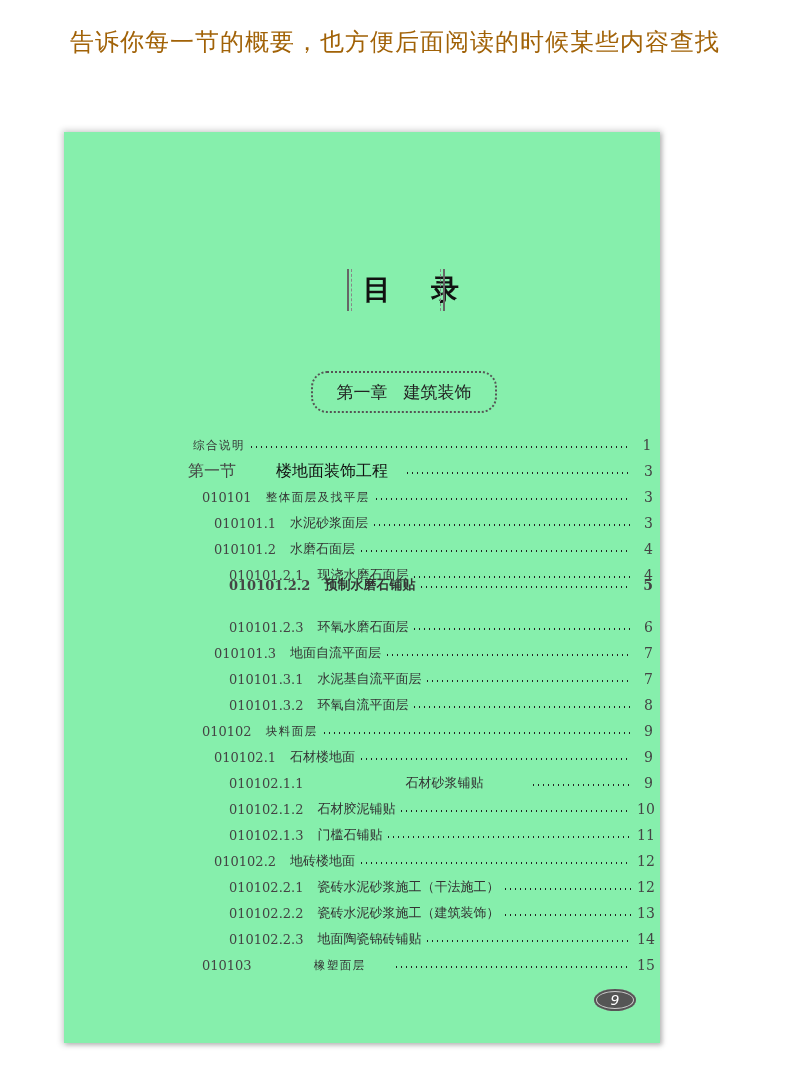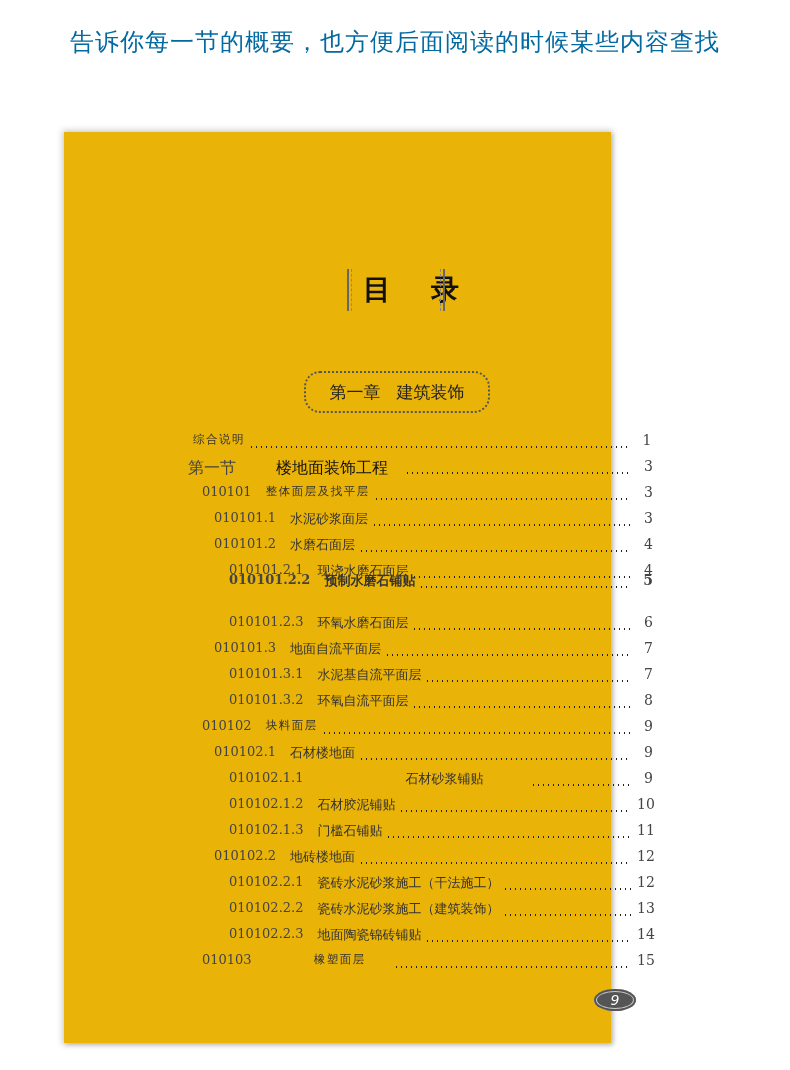--- a/index.html
+++ b/index.html
@@ -2,48 +2,48 @@
 <html><head>
 <meta charset="utf-8">
 <style>
   html, body { margin: 0; padding: 0; }
   body {
     width: 790px; height: 1070px; background: #ffffff; position: relative; overflow: hidden;
     font-family: "DejaVu Sans", sans-serif;
   }
   .banner {
     position: absolute; left: 0; top: 26px; width: 790px; text-align: center;
-    font-family: "DejaVu Sans", sans-serif; font-size: 24px; color: #0369a1; letter-spacing: 1px;
+    font-family: "DejaVu Sans", sans-serif; font-size: 24px; color: #a16207; letter-spacing: 1px;
   }
   .page {
-    position: absolute; left: 64px; top: 132px; width: 547px; height: 911px; background: #eab308;
+    position: absolute; left: 64px; top: 132px; width: 596px; height: 911px; background: #86efac;
     box-shadow: 0 0 6px 2px rgba(0,0,0,0.18), 2px 2px 4px rgba(0,0,0,0.15);
   }
   .title-wrap {
     position: absolute; left: 283px; top: 136px; height: 44px; display: flex; align-items: center;
   }
   .bar { width: 6px; height: 42px; position: relative; }
   .bar::before { content: ""; position: absolute; top: 0; bottom: 0; width: 2px; background: #666; }
   .bar::after { content: ""; position: absolute; top: 0; bottom: 0; width: 0; border-left: 1px dashed #888; }
   .bar.left::before { left: 0; } .bar.left::after { left: 4px; }
   .bar.right::before { right: 0; } .bar.right::after { right: 4px; }
   .title {
     font-family: "DejaVu Serif", serif; font-weight: bold; font-size: 28px; color: #111;
     padding: 0 10px; letter-spacing: 30px; margin-right: -30px;
   }
   .title span { letter-spacing: 0; }
   .chapter {
-    position: absolute; left: 240px; top: 239px; width: 182px; height: 38px;
+    position: absolute; left: 247px; top: 239px; width: 182px; height: 38px;
     border: 2px dotted #555; border-radius: 16px; display: flex; align-items: center; justify-content: center;
     font-family: "DejaVu Sans", sans-serif; font-size: 17px; color: #222;
   }
   .chapter .gap { display: inline-block; width: 16px; }
   .toc { position: absolute; left: 0; top: 300px; width: 659px; }
   .row {
-    position: absolute; height: 26px; display: flex; align-items: flex-start; right: 86px;
+    position: absolute; height: 26px; display: flex; align-items: center; right: 86px;
     font-family: "DejaVu Serif", serif; color: #333; font-size: 13px;
   }
   .row .code { white-space: pre; color: #444; }
   .row .label { white-space: nowrap; }
   .row .dots {
     flex: 1; height: 2px; margin: 0 6px 0 4px; align-self: center; margin-top: 4px;
     background-image: radial-gradient(circle, #222 0.9px, transparent 1.1px);
     background-size: 5px 2px; background-repeat: repeat-x;
   }
   .row .page-num {

